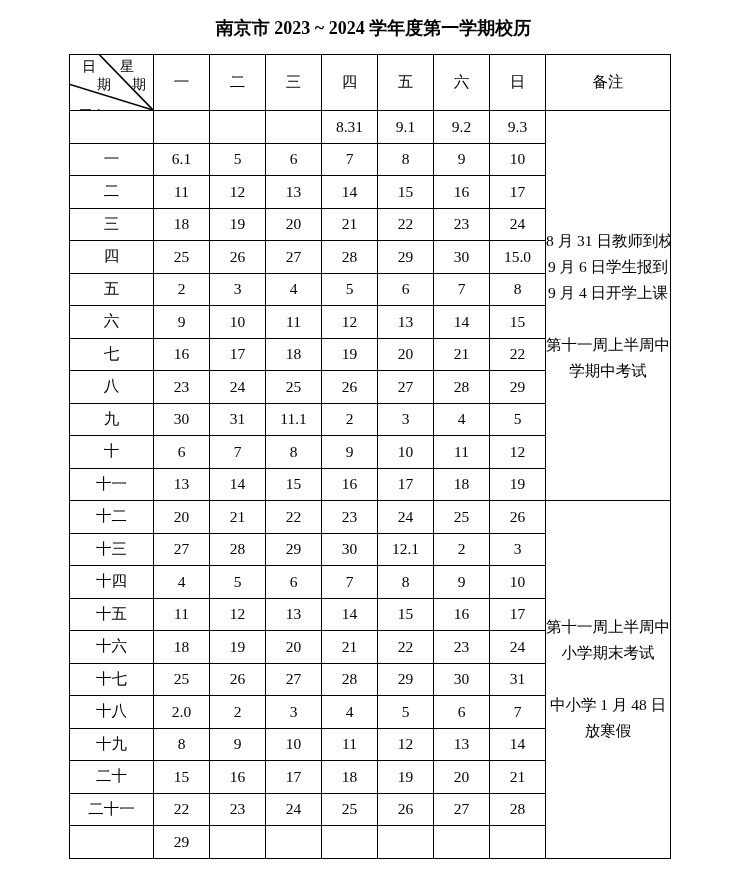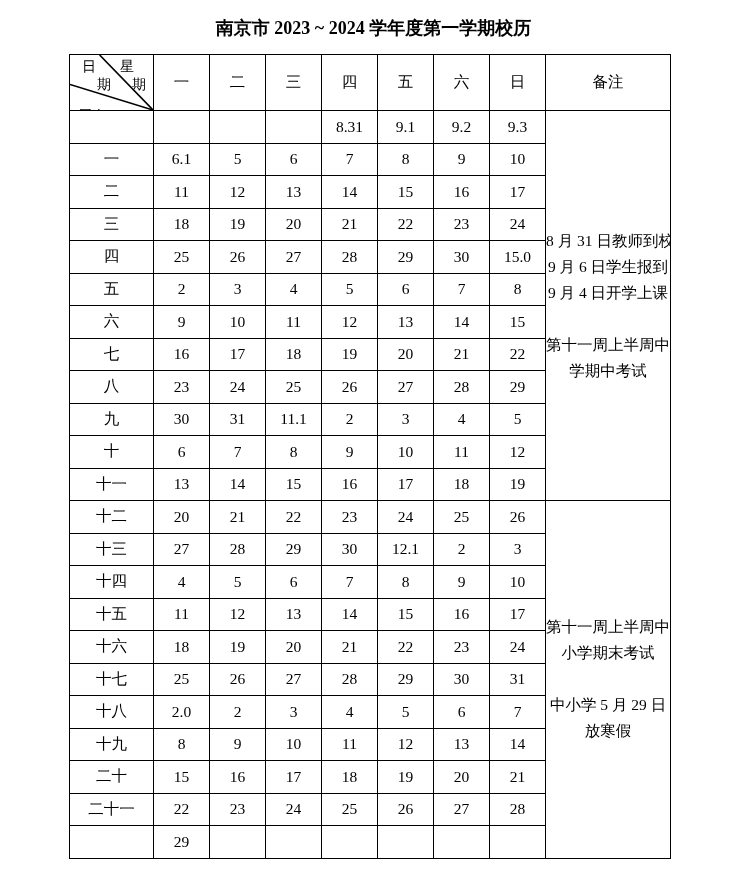--- a/index.html
+++ b/index.html
@@ -259,21 +259,21 @@
           <td>21</td>
           <td>22</td>
           <td>23</td>
           <td>24</td>
           <td>25</td>
           <td>26</td>
           <td class="remarks" rowspan="11">
             <div class="remark-line">第十一周上半周中</div>
             <div class="remark-line">小学期末考试</div>
             <div class="remark-line">&nbsp;</div>
-            <div class="remark-line">中小学 5 月 29 日</div>
+            <div class="remark-line">中小学 1 月 48 日</div>
             <div class="remark-line">放寒假</div>
           </td>
         </tr>
         <tr>
           <th>十三</th>
           <td>27</td>
           <td>28</td>
           <td>29</td>
           <td>30</td>
           <td>12.1</td>

